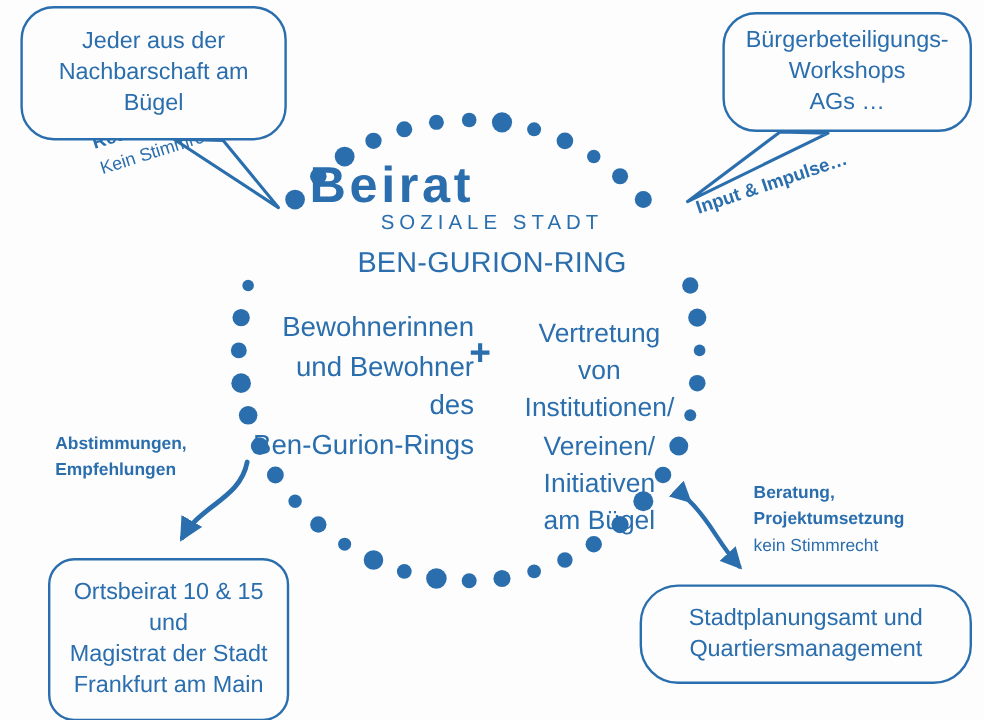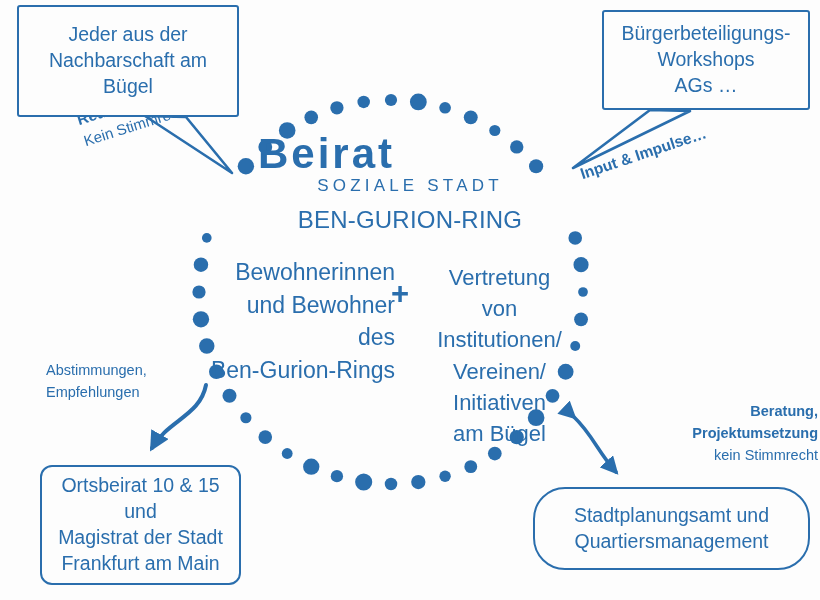--- a/index.html
+++ b/index.html
@@ -13,33 +13,33 @@
   }
   #stage{position:absolute;left:0;top:0;width:820px;height:600px;}
   svg.layer{position:absolute;left:0;top:0;width:820px;height:600px;overflow:visible;}
   .txt{position:absolute;color:#2a6ead;line-height:1.22;}
   .ctr{text-align:center;}
 
   
   .bubble{
     position:absolute;
     border:2.6px solid #2a6ead;
-    border-radius:3px;
+    border-radius:28px;
     background:#fdfdfd;
     display:flex;align-items:center;justify-content:center;
     text-align:center;
     font-size:19.5px;
     line-height:1.33;
     color:#2a6ead;
     box-sizing:border-box;
     z-index:3;
   }
   #bubble-neighbourhood{left:17px;top:5px;width:222px;height:112px;}
   #bubble-workshops{left:602px;top:10px;width:208px;height:100px;}
-  #box-ortsbeirat{left:40px;top:465px;width:201px;height:120px;border-radius:12px;}
+  #box-ortsbeirat{left:40px;top:465px;width:201px;height:136px;border-radius:22px;}
   #box-stadtplanung{left:533px;top:487px;width:277px;height:83px;border-radius:32px;}
 
   
   #title-beirat{
     left:0;top:128px;width:653px;
     font-size:42px;font-weight:bold;letter-spacing:3px;
     color:#2a6ead;
   }
   #title-soziale{
     left:0;top:176px;width:820px;
@@ -78,25 +78,25 @@
   #label-rederecht .sub{font-weight:normal;font-size:15px;}
   #label-input{
     left:578px;top:166px;
     transform:rotate(-18.5deg);transform-origin:left top;
     font-size:15.5px;font-weight:bold;
   }
 
   
   #label-abstimmungen{
     left:46px;top:360px;width:170px;
-    font-size:14.5px;font-weight:normal;text-align:left;line-height:1.5;
+    font-size:14.5px;font-weight:bold;text-align:left;line-height:1.5;
   }
   #label-beratung{
     left:628px;top:401px;width:190px;
-    font-size:14.5px;font-weight:bold;text-align:right;line-height:1.5;
+    font-size:14.5px;font-weight:bold;text-align:left;line-height:1.5;
   }
   #label-beratung .sub{font-weight:normal;font-size:14.5px;}
 </style>
 </head>
 <body>
 
 <div id="stage">
 
   <svg class="layer" id="dot-circle" viewBox="0 0 820 600" aria-hidden="true">
       <circle cx="391.00" cy="100.00" r="6.10" fill="#2a6ead"></circle>

